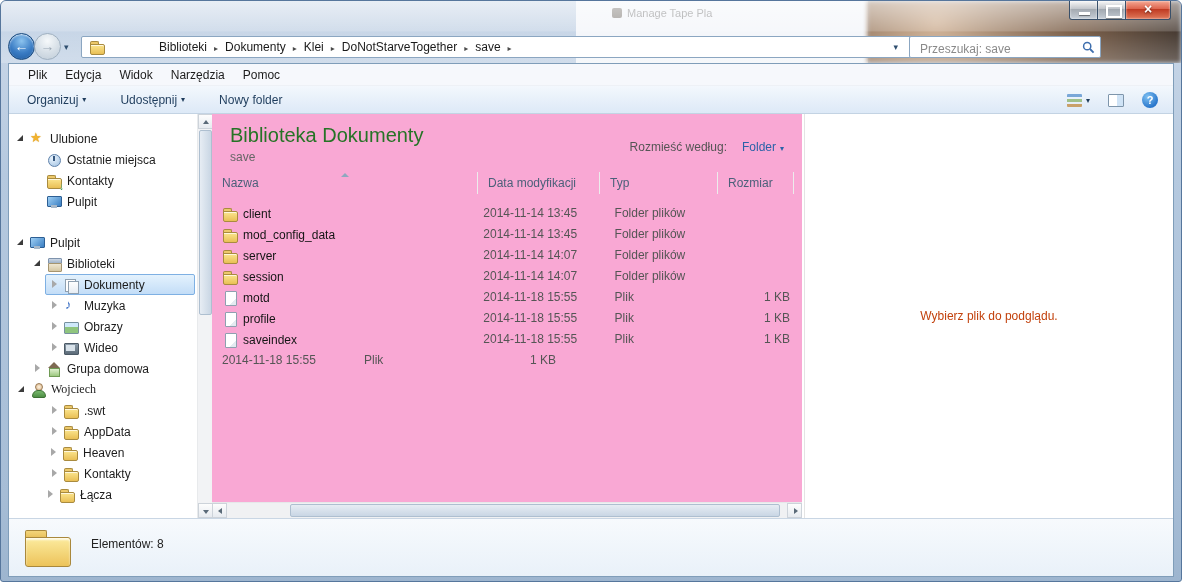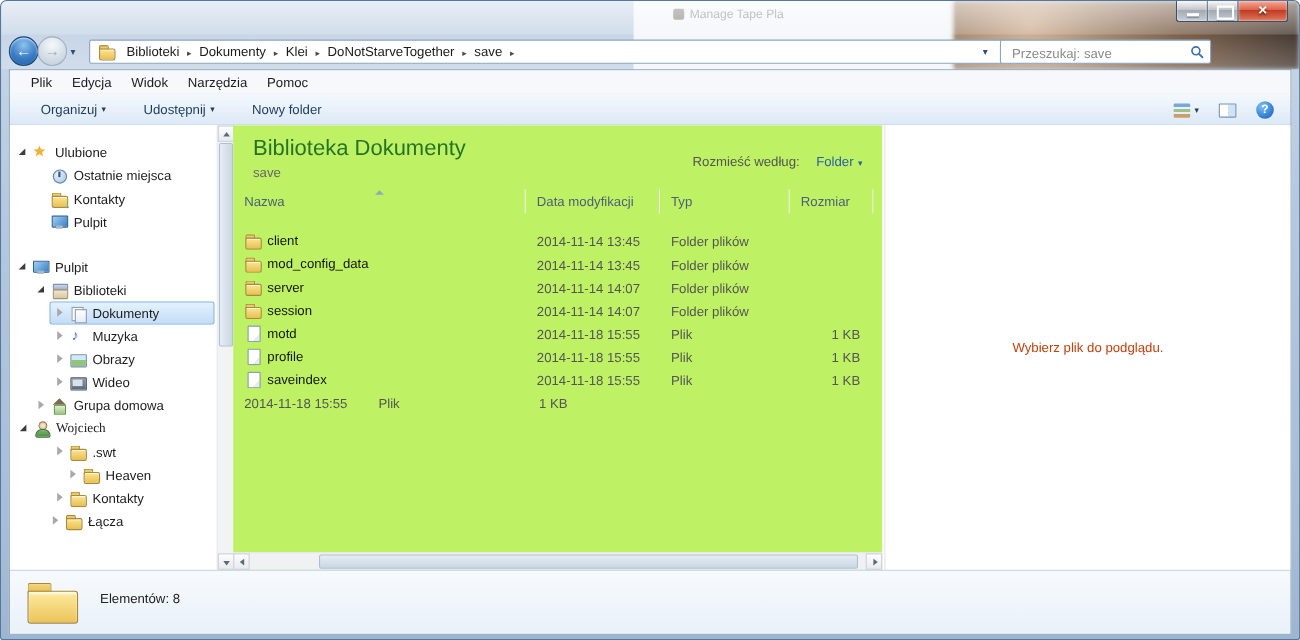--- a/index.html
+++ b/index.html
@@ -36,37 +36,37 @@
   .wb-close .x{display:block;text-align:center;color:#fff;font-size:14px;font-weight:bold;line-height:17px;text-shadow:0 1px 2px rgba(0,0,0,.5);}
   
   .navbar{position:absolute;left:0;right:0;top:32px;height:28px;z-index:3;}
   .btn-back,.btn-fwd{position:absolute;top:0;width:27px;height:27px;border-radius:50%;text-align:center;line-height:25px;font-size:14px;}
   .btn-back{left:7px;color:#fff;border:1px solid #1a4a7e;
     background:radial-gradient(circle at 50% 28%,#8cc3ee,#3a7cc4 55%,#1f5a9e);box-shadow:inset 0 1px 2px rgba(255,255,255,.8);}
   .btn-fwd{left:33px;color:#9aa7b4;border:1px solid #9fb0c0;
     background:radial-gradient(circle at 50% 28%,#f6f9fb,#d5dee6 55%,#bfccd8);}
   .nav-dd{position:absolute;left:63px;top:9px;font-size:9px;color:#2f4f6f;}
   .addr{position:absolute;left:80px;top:3px;width:850px;height:22px;background:#fff;border:1px solid #8ba6c1;border-radius:2px;
-    display:flex;align-items:center;padding:0 3px;}
+    display:flex;align-items:center;padding:0 3px;gap:44px;}
   .addr-ic{margin:0 2px 0 4px;}
   .crumb{padding:0 5px;height:20px;line-height:20px;color:#1a1a1a;white-space:nowrap;}
   .crumb-sep{font-size:8px;color:#4a4a4a;padding:0 2px;}
   .addr-right{margin-left:auto;display:flex;align-items:center;}
   .addr-dd{font-size:9px;color:#2f4f6f;padding:0 6px;}
   .addr-refresh{display:inline-flex;align-items:center;padding:2px 5px;}
   .search{position:absolute;left:908px;top:3px;width:192px;height:22px;background:#fff;border:1px solid #8ba6c1;border-radius:2px;
     display:flex;align-items:flex-end;padding:0 5px 0 8px;}
   .search input{flex:1;border:none;outline:none;background:transparent;font:12px "Liberation Sans","DejaVu Sans",sans-serif;color:#555;}
   .search input::placeholder{color:#8a8a8a;opacity:1;}
   
   .client{position:absolute;left:7px;right:7px;top:62px;bottom:4px;background:#fff;border:1px solid #7f9db9;}
   .menubar{height:22px;background:#f6f8fc;display:flex;align-items:center;padding-left:10px;border-bottom:1px solid #eef1f6;}
   .menu-item{padding:3px 9px;color:#1c1c1c;}
   .toolbar{position:relative;height:28px;background:linear-gradient(180deg,#f3f8fd,#dde9f7);border-bottom:1px solid #c3d3e3;
-    display:flex;align-items:center;padding-left:28px;}
+    display:flex;align-items:center;padding-left:18px;}
   .tb-item{display:inline-flex;align-items:center;margin-right:34px;color:#1e3c5c;}
   .tb-arrow{font-size:8px;margin-left:4px;color:#1e3c5c;}
   .tb-arrow.blue{color:#2a62a8;}
   .tb-right{position:absolute;right:10px;top:3px;display:flex;align-items:center;}
   .tbr{display:inline-flex;align-items:center;padding:3px 5px;margin-left:8px;border-radius:2px;}
   .views-ic{display:inline-block;width:15px;height:13px;border-radius:1px;
     background:linear-gradient(180deg,#79a7d8 0 3px,transparent 3px 5px,#9fc08a 5px 8px,transparent 8px 10px,#c9a06a 10px 13px);}
   .prev-ic{display:inline-block;width:16px;height:13px;border:1px solid #7e95ab;border-radius:1px;
     background:linear-gradient(90deg,#fff 0 55%,#cfe3f6 55%);}
   .help-ic{display:inline-block;width:16px;height:16px;border-radius:50%;text-align:center;line-height:16px;
@@ -109,32 +109,32 @@
   
   .scroll-v{position:absolute;left:188px;top:0;bottom:0;width:15px;background:#f2f3f5;border-left:1px solid #e8eaec;}
   .sb-btn{position:absolute;width:15px;height:15px;background:linear-gradient(180deg,#fdfdfd,#e7ebf0);border:1px solid #cdd3da;}
   .sb-up{left:0;top:0;}
   .sb-up::after{content:"";position:absolute;left:4px;top:5px;border-left:3px solid transparent;border-right:3px solid transparent;border-bottom:4px solid #5a6a78;}
   .sb-down{left:0;bottom:0;}
   .sb-down::after{content:"";position:absolute;left:4px;top:6px;border-left:3px solid transparent;border-right:3px solid transparent;border-top:4px solid #5a6a78;}
   .sb-thumb{position:absolute;left:1px;width:13px;top:16px;height:185px;border:1px solid #aebfd0;border-radius:2px;
     background:linear-gradient(90deg,#e7edf4,#c9d6e4);}
   
-  .filepane{position:absolute;left:203px;top:0;bottom:0;width:590px;background:#bef264;}
+  .filepane{position:absolute;left:203px;top:0;bottom:0;width:590px;background:#f9a8d4;}
   .pane-head{position:relative;padding:10px 18px 0;}
   .lib-title{font-size:20px;color:#267326;}
   .lib-sub{margin-top:3px;font-size:12px;color:#666;}
   .arrange{position:absolute;right:18px;top:26px;color:#555;}
   .arr-value{color:#2a62a8;margin-left:15px;}
   .cols{position:absolute;left:0;right:0;top:58px;height:22px;display:flex;color:#4c607a;}
   .colcell{position:relative;padding:4px 6px 0 10px;border-right:1px solid #ececec;}
   .c0{width:266px;}.c1{width:122px;}.c2{width:118px;}.c3{width:76px;}
   .sort-up{position:absolute;top:1px;left:50%;margin-left:-4px;width:0;height:0;border-left:4px solid transparent;border-right:4px solid transparent;border-bottom:4px solid #8fa8bf;}
   .rows{position:absolute;left:0;right:0;top:92px;}
-  .frow{display:flex;height:21px;align-items:flex-end;}
+  .frow{display:flex;height:21px;align-items:flex-start;gap:20px;}
   .fc{padding-left:10px;color:#555;white-space:nowrap;overflow:hidden;}
   .fc.c0{display:flex;align-items:center;color:#151515;}
   .fc.c3{text-align:right;padding-right:12px;padding-left:0;}
   
   .scroll-h{position:absolute;left:0;right:0;bottom:0;height:16px;background:#f0f1f3;border-top:1px solid #e6e8ea;}
   .sb-left{left:0;top:0;height:15px;}
   .sb-left::after{content:"";position:absolute;left:5px;top:4px;border-top:3px solid transparent;border-bottom:3px solid transparent;border-right:4px solid #5a6a78;}
   .sb-right{right:0;top:0;height:15px;}
   .sb-right::after{content:"";position:absolute;left:6px;top:4px;border-top:3px solid transparent;border-bottom:3px solid transparent;border-left:4px solid #5a6a78;}
   .h-thumb{position:absolute;left:78px;right:22px;top:1px;height:13px;border:1px solid #aebfd0;border-radius:2px;
@@ -290,21 +290,26 @@
           <div class="side-row" style="padding-left: 7px; font-family: Liberation Serif, serif;">
             <span class="expander ex-expanded"></span>
             <span class="icon ic-user"></span>
             <span class="side-label">Wojciech</span>
           </div>
           <div class="side-row" style="padding-left: 40px;">
             <span class="expander ex-collapsed"></span>
             <span class="icon ic-folder"></span>
             <span class="side-label">.swt</span>
           </div>
-          <div class="side-row" style="padding-left: 52px;">
+          <div class="side-row" style="padding-left: 40px;">
+            <span class="expander ex-collapsed"></span>
+            <span class="icon ic-folder"></span>
+            <span class="side-label">AppData</span>
+          </div>
+          <div class="side-row" style="padding-left: 39px;">
             <span class="expander ex-collapsed"></span>
             <span class="icon ic-folder"></span>
             <span class="side-label">Heaven</span>
           </div>
           <div class="side-row" style="padding-left: 40px;">
             <span class="expander ex-collapsed"></span>
             <span class="icon ic-folder"></span>
             <span class="side-label">Kontakty</span>
           </div>
           <div class="side-row" style="padding-left: 36px;">

